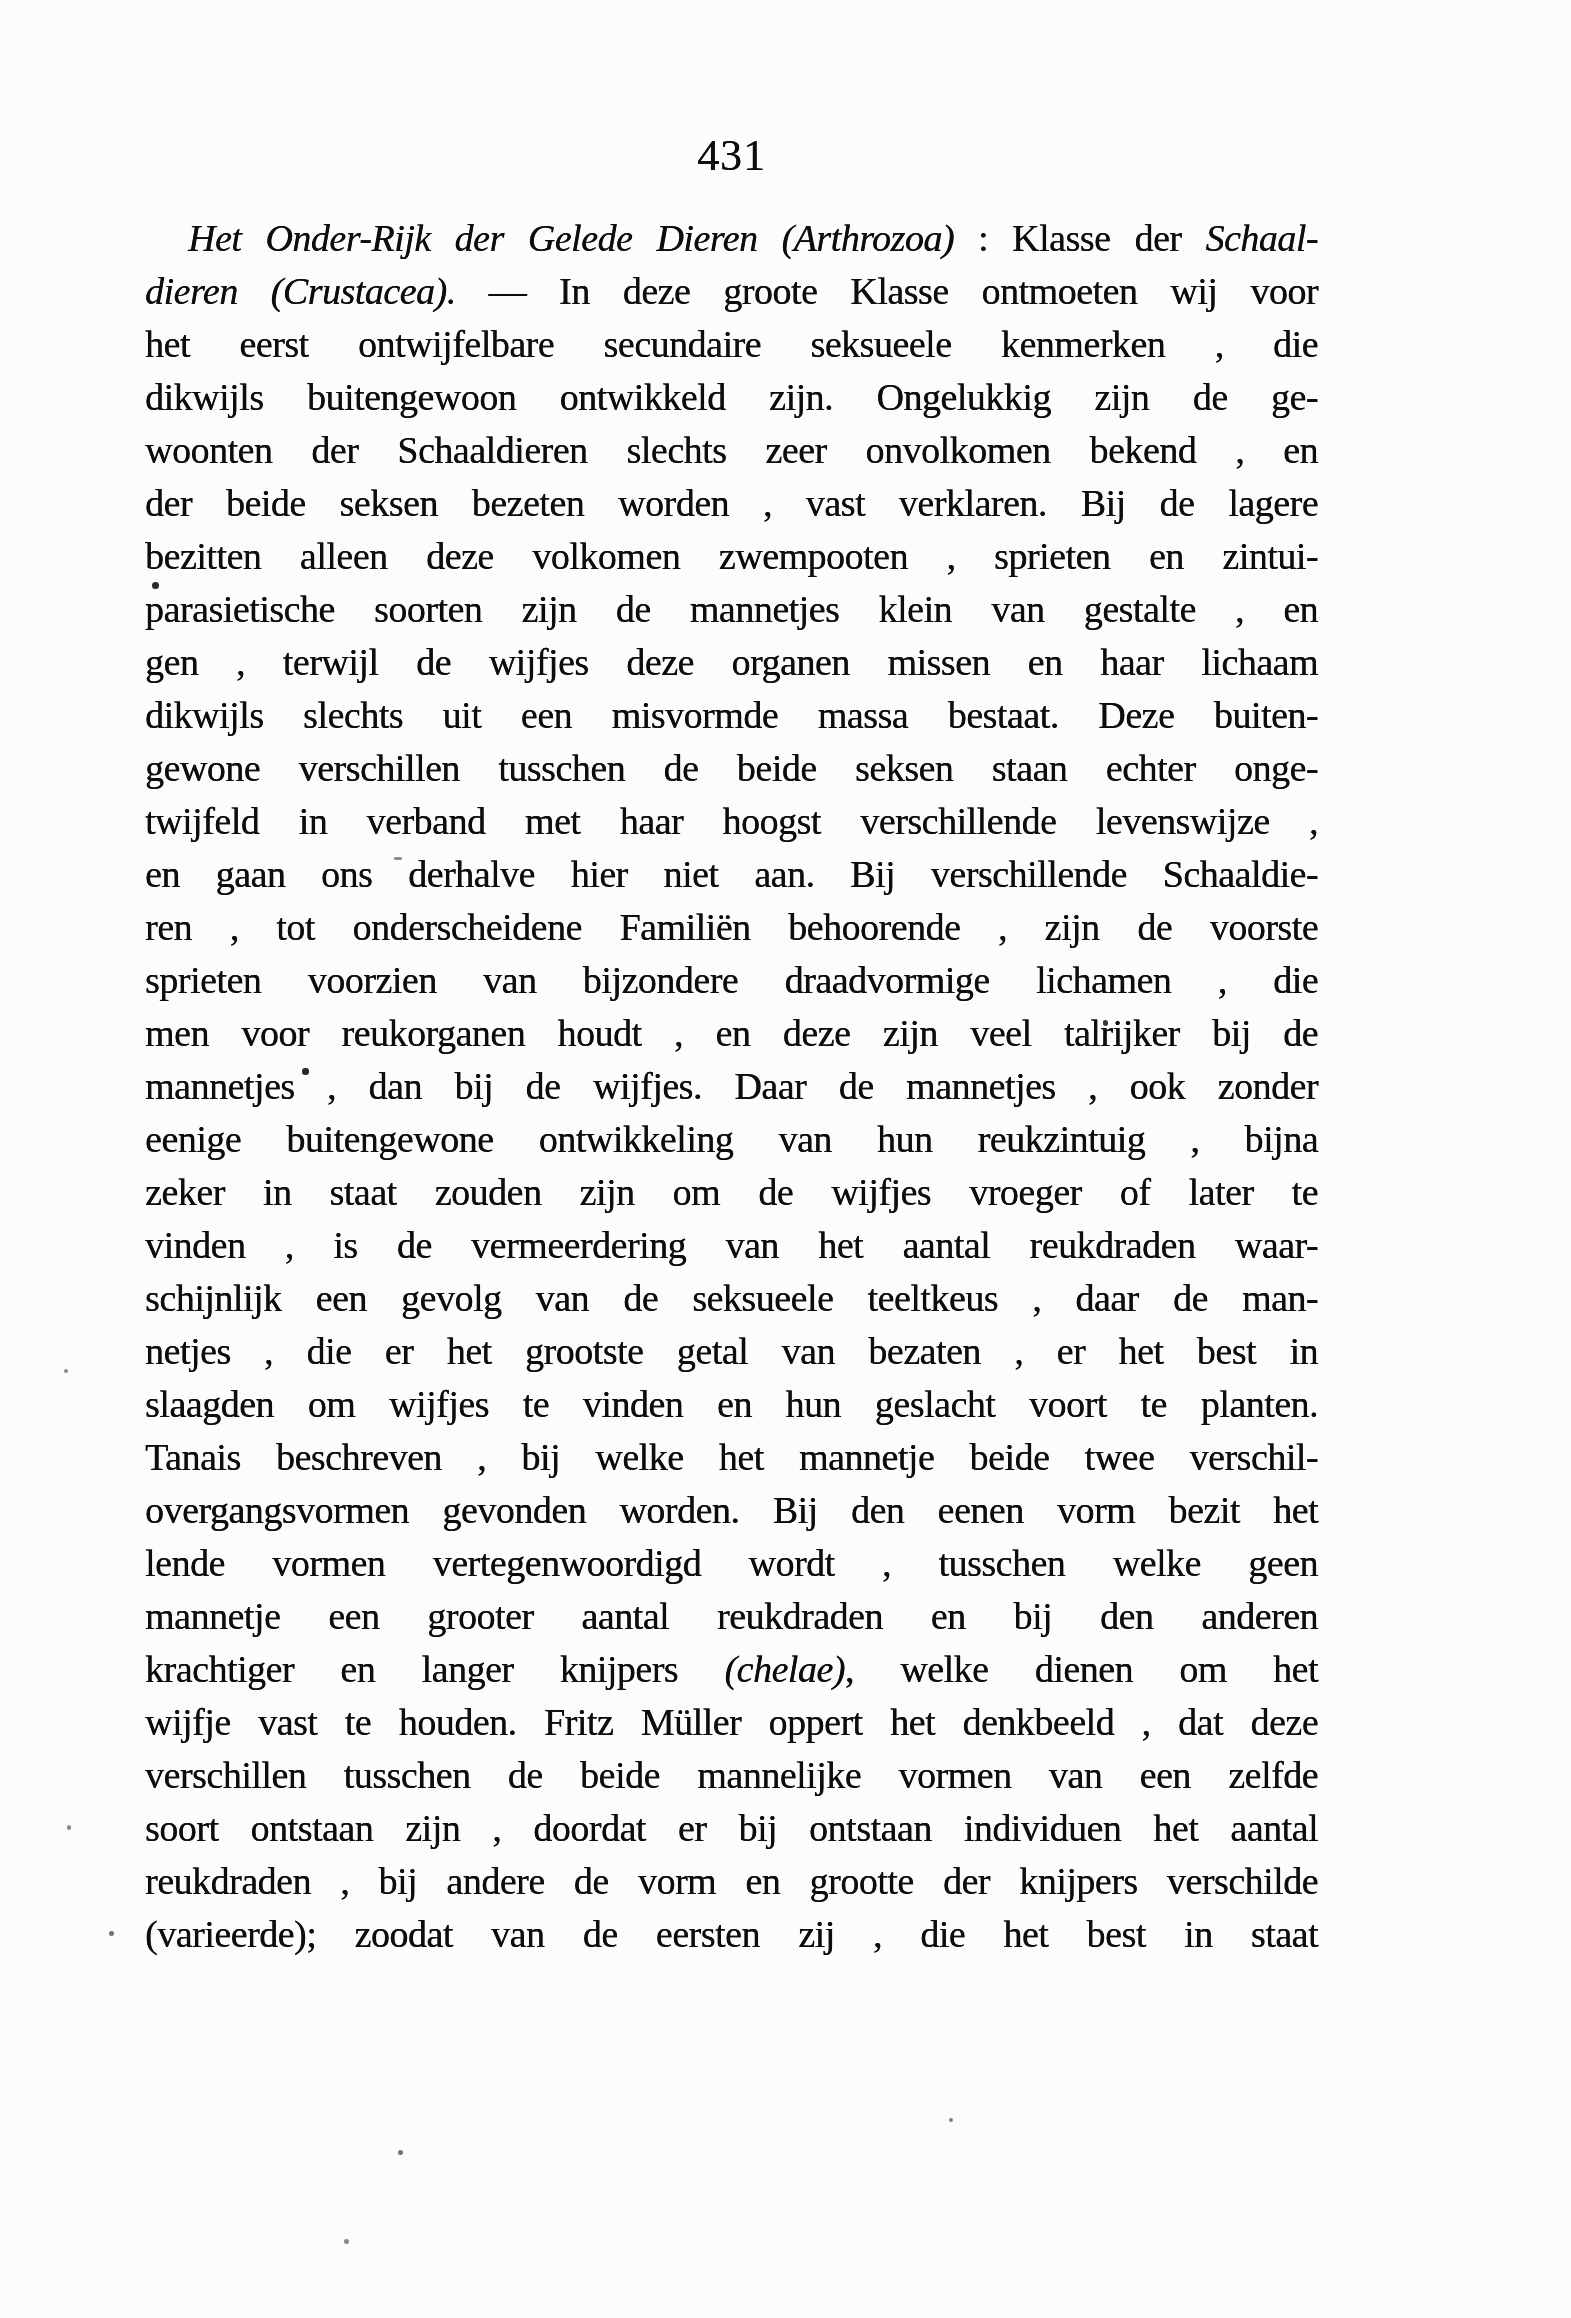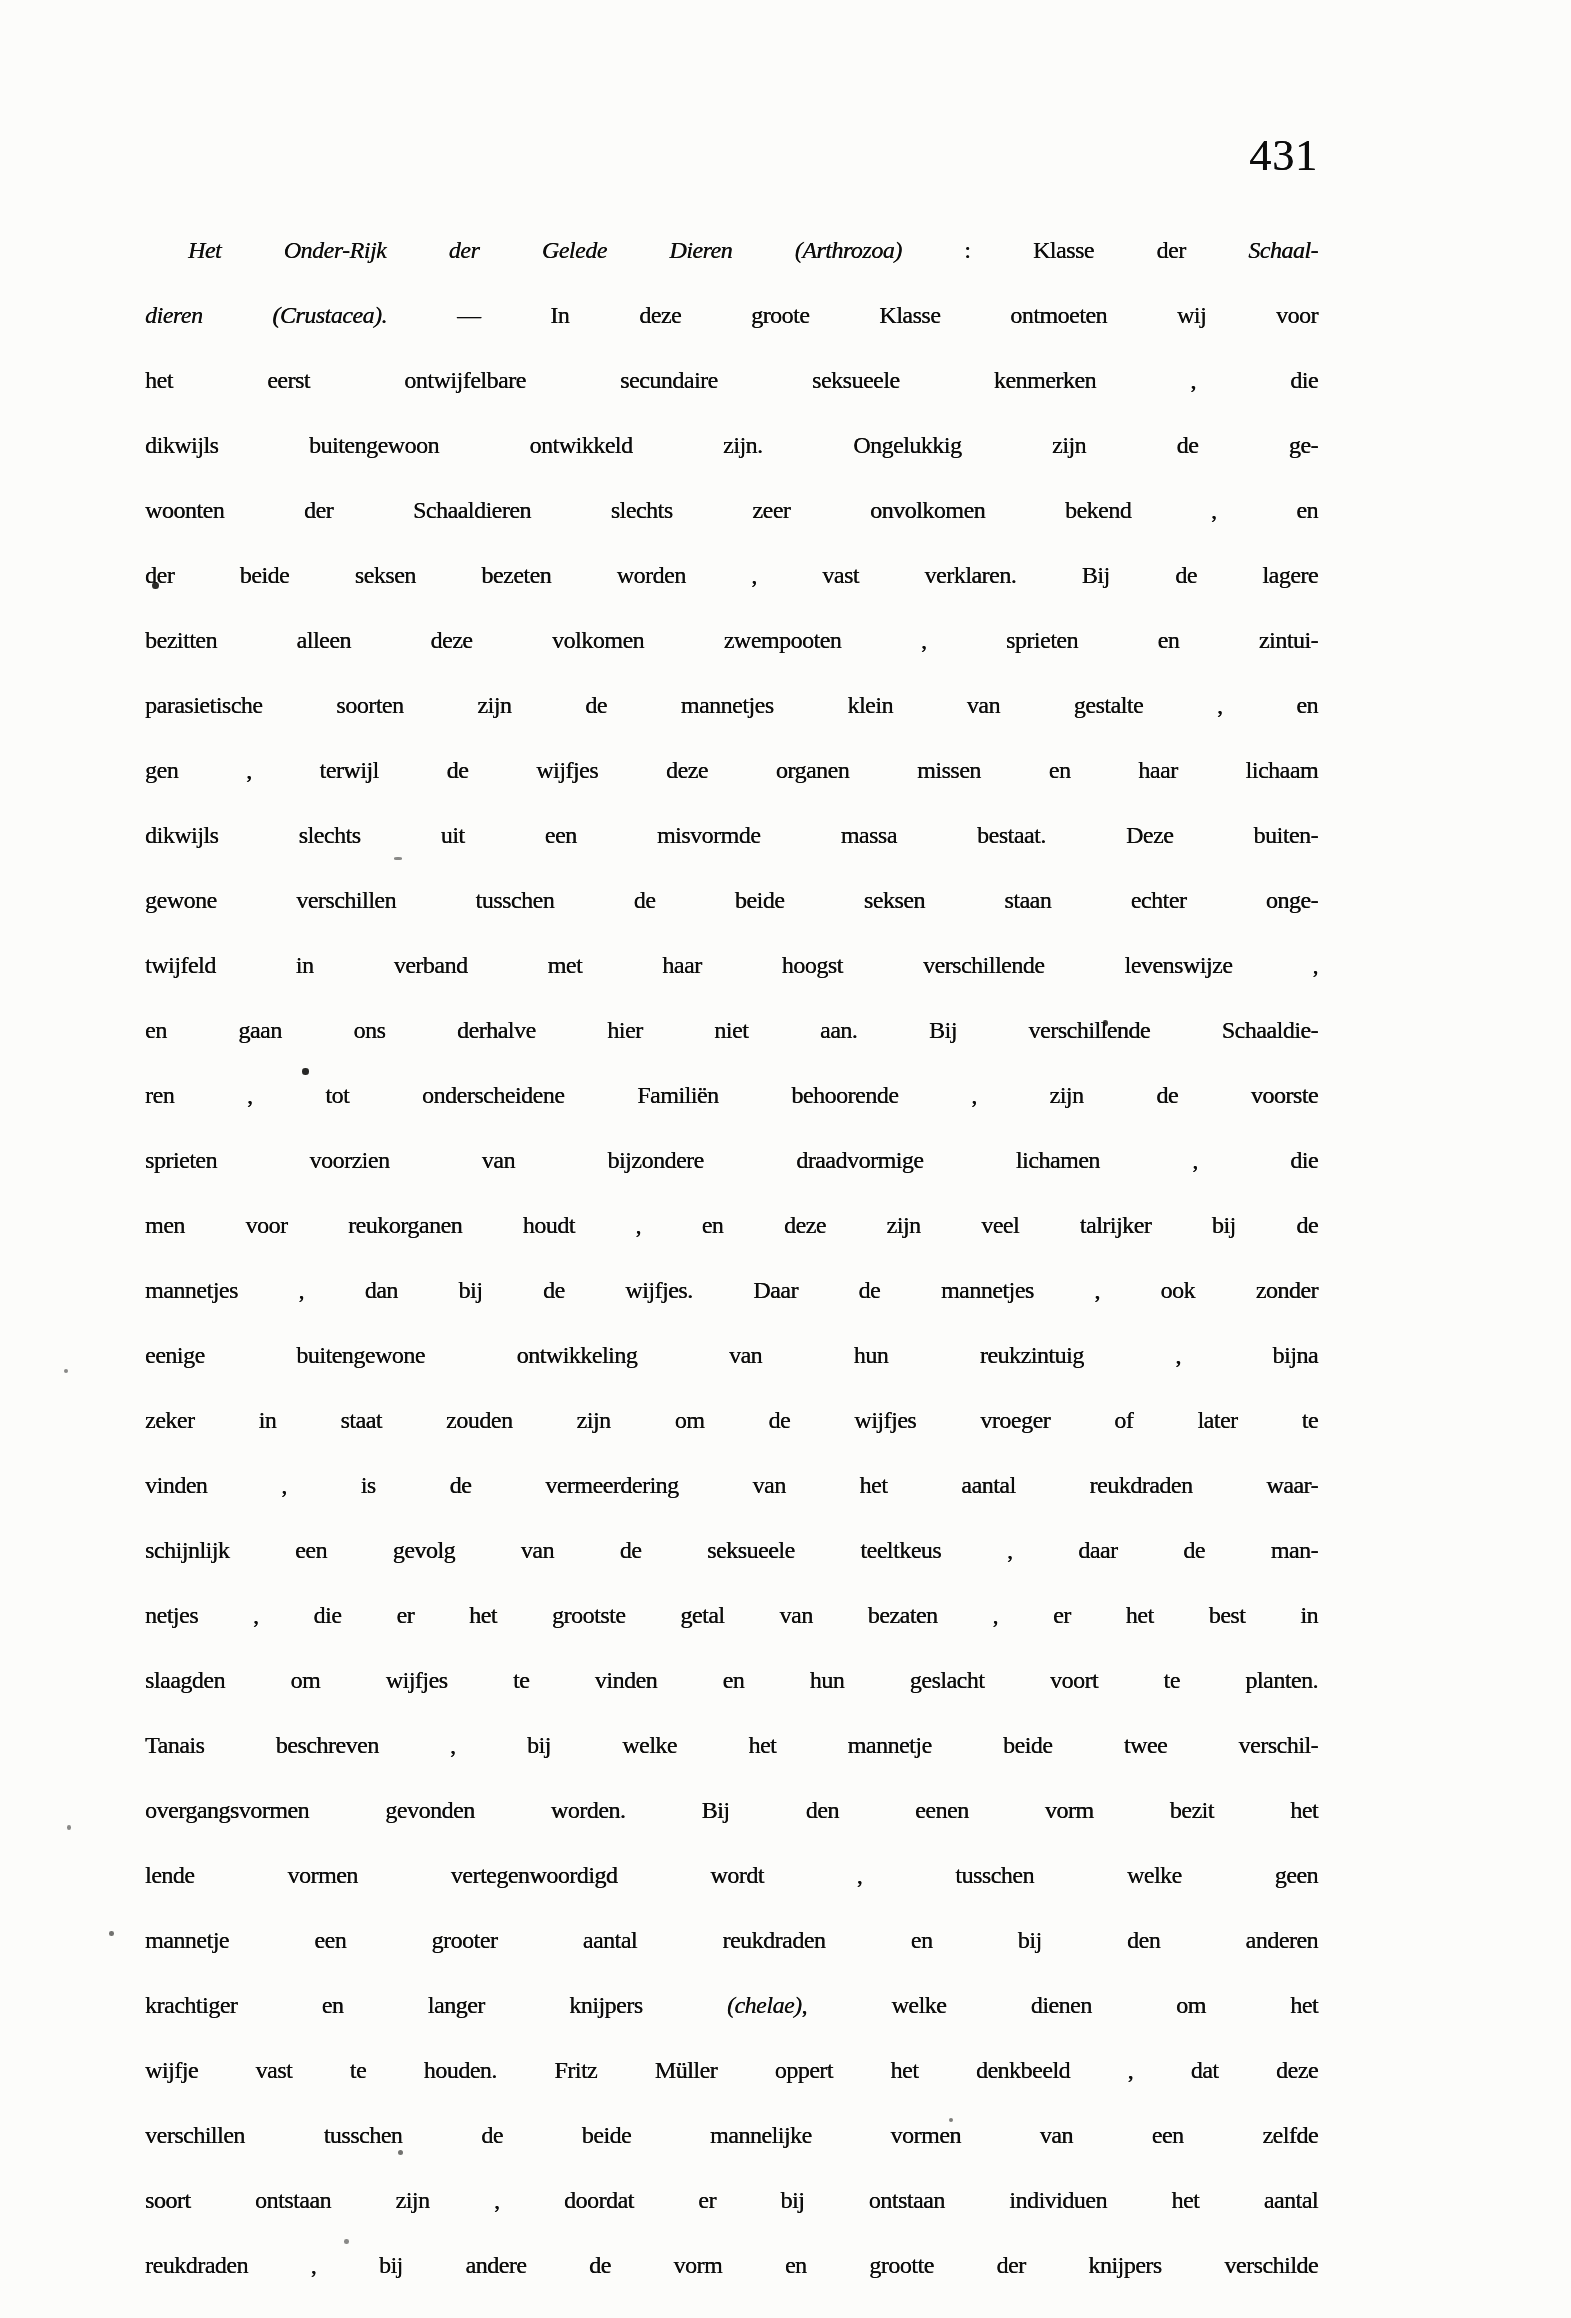--- a/index.html
+++ b/index.html
@@ -13,45 +13,44 @@
     background: #fcfcfa;
     overflow: hidden;
     font-family: "Liberation Serif", "DejaVu Serif", serif;
     color: #0d0d0c;
   }
   .page-number {
     position: absolute;
     top: 134px;
     left: 145px;
     width: 1173px;
-    text-align: right;
+    text-align: center;
     font-size: 44px;
     line-height: 44px;
     letter-spacing: 0.9px;
     text-shadow: 0.3px 0 0 currentColor;
   }
   .text-block {
     position: absolute;
     top: 212px;
     left: 145px;
     width: 1173px;
   }
   .line {
     height: 53px;
     line-height: 53px;
-    font-size: 24px;
+    font-size: 38px;
     letter-spacing: -0.5px;
     text-align: justify;
     text-align-last: justify;
     -moz-text-align-last: justify;
     white-space: normal;
     overflow: visible;
     text-shadow: 0.3px 0 0 currentColor;
     box-sizing: border-box;
-    margin-top: 12px;
   }
   .line.indent {
     padding-left: 43px;
   }
   .line .em {
     font-style: italic;
   }
   
   .speck {
     position: absolute;

